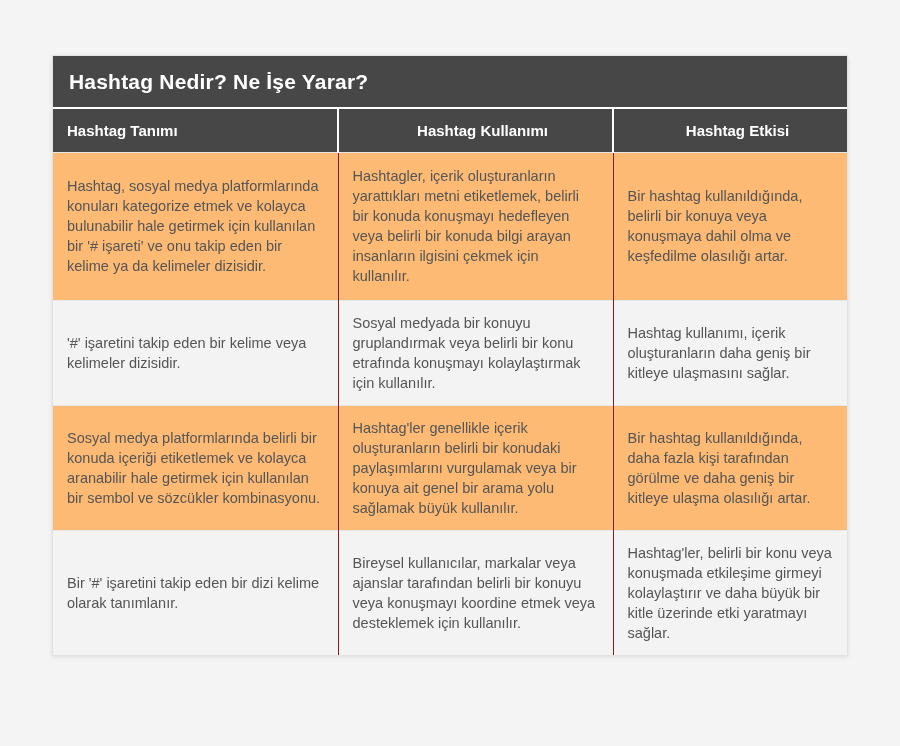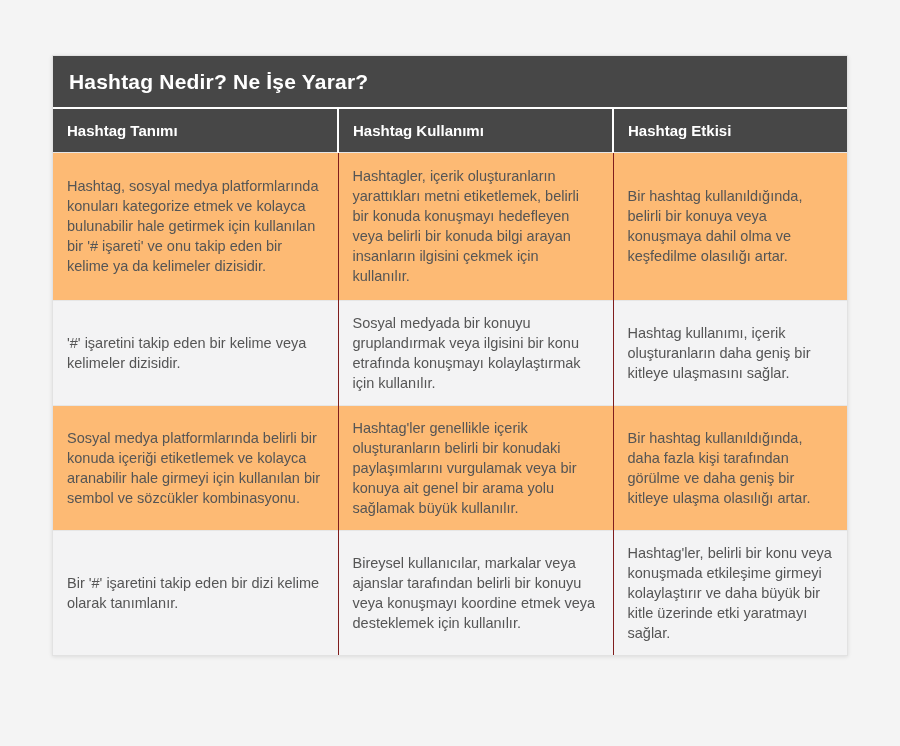--- a/index.html
+++ b/index.html
@@ -42,21 +42,21 @@
   thead th {
     background: #474747;
     color: #ffffff;
     font-size: 15px;
     font-weight: bold;
     text-align: left;
     height: 43px;
     padding: 0 0 0 14px;
     vertical-align: middle;
   }
-  thead th + th { border-left: 2px solid #ffffff; }
+  thead th + th { border-left: 2px solid #ffffff; text-align: center; }
   tbody td {
     font-size: 14.5px;
     line-height: 20px;
     color: #555555;
     padding: 12px 14px;
     vertical-align: middle;
     text-align: left;
     border-top: 1px solid #e6e6e6;
   }
   tbody td + td { border-left: 1px solid #7f1d1d; }
@@ -98,25 +98,25 @@
         </tr>
       </thead>
       <tbody>
         <tr class="even r1">
           <td>Hashtag, sosyal medya platformlarında konuları kategorize etmek ve kolayca bulunabilir hale getirmek için kullanılan bir '# işareti' ve onu takip eden bir kelime ya da kelimeler dizisidir.</td>
           <td>Hashtagler, içerik oluşturanların yarattıkları metni etiketlemek, belirli bir konuda konuşmayı hedefleyen veya belirli bir konuda bilgi arayan insanların ilgisini çekmek için kullanılır.</td>
           <td>Bir hashtag kullanıldığında, belirli bir konuya veya konuşmaya dahil olma ve keşfedilme olasılığı artar.</td>
         </tr>
         <tr class="odd r2">
           <td>'#' işaretini takip eden bir kelime veya kelimeler dizisidir.</td>
-          <td>Sosyal medyada bir konuyu gruplandırmak veya ilgisini bir konu etrafında konuşmayı kolaylaştırmak için kullanılır.</td>
+          <td>Sosyal medyada bir konuyu gruplandırmak veya belirli bir konu etrafında konuşmayı kolaylaştırmak için kullanılır.</td>
           <td>Hashtag kullanımı, içerik oluşturanların daha geniş bir kitleye ulaşmasını sağlar.</td>
         </tr>
         <tr class="even r3">
-          <td>Sosyal medya platformlarında belirli bir konuda içeriği etiketlemek ve kolayca aranabilir hale girmeyi için kullanılan bir sembol ve sözcükler kombinasyonu.</td>
+          <td>Sosyal medya platformlarında belirli bir konuda içeriği etiketlemek ve kolayca aranabilir hale getirmek için kullanılan bir sembol ve sözcükler kombinasyonu.</td>
           <td>Hashtag'ler genellikle içerik oluşturanların belirli bir konudaki paylaşımlarını vurgulamak veya bir konuya ait genel bir arama yolu sağlamak büyük kullanılır.</td>
           <td>Bir hashtag kullanıldığında, daha fazla kişi tarafından görülme ve daha geniş bir kitleye ulaşma olasılığı artar.</td>
         </tr>
         <tr class="odd r4">
           <td>Bir '#' işaretini takip eden bir dizi kelime olarak tanımlanır.</td>
           <td>Bireysel kullanıcılar, markalar veya ajanslar tarafından belirli bir konuyu veya konuşmayı koordine etmek veya desteklemek için kullanılır.</td>
           <td>Hashtag'ler, belirli bir konu veya konuşmada etkileşime girmeyi kolaylaştırır ve daha büyük bir kitle üzerinde etki yaratmayı sağlar.</td>
         </tr>
       </tbody>
     </table>

